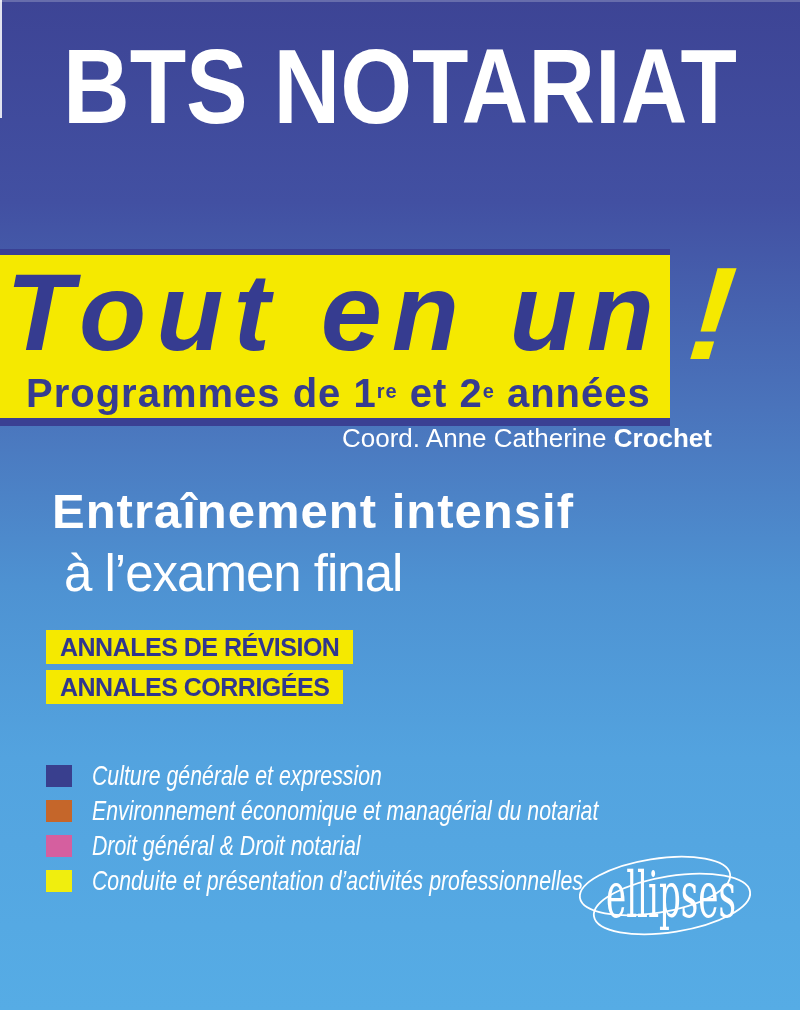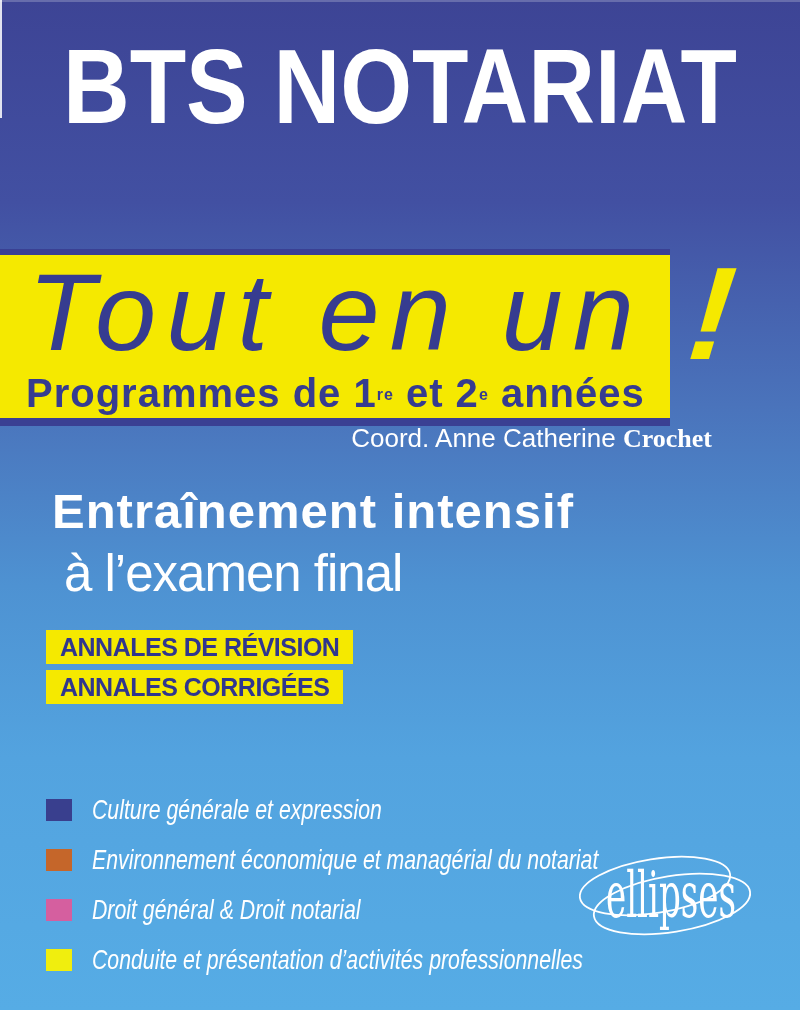--- a/index.html
+++ b/index.html
@@ -9,43 +9,43 @@
     background:linear-gradient(180deg,#3d4495 0%,#4250a2 20%,#4a73bb 40%,#4e92d2 58%,#53a3df 75%,#56ace5 100%);}
   .scan-edge-left{position:absolute;left:0;top:0;width:2px;height:118px;background:#ffffff;opacity:.85;}
   .scan-edge-top{position:absolute;left:0;top:0;width:800px;height:2px;background:rgba(255,255,255,.22);}
 
   .main-title{position:absolute;top:34px;left:0;width:800px;text-align:center;
     color:#ffffff;font-size:105px;font-weight:bold;line-height:1;letter-spacing:0;
     transform:scaleX(.88);transform-origin:center;white-space:nowrap;}
 
   .band{position:absolute;left:0;top:249px;width:670px;height:163px;background:#f5e900;
     border-top:6px solid #3a4093;border-bottom:8px solid #3a4093;}
-  .band-headline{position:absolute;left:28px;top:257px;color:#363c90;
-    font-size:110px;font-style:italic;line-height:1;letter-spacing:10px;white-space:nowrap;}
+  .band-headline{position:absolute;left:6px;top:257px;color:#363c90;
+    font-size:110px;font-style:italic;line-height:1;letter-spacing:10px;white-space:nowrap;font-weight:bold;}
   .band-subtitle{position:absolute;left:26px;top:373px;color:#363c90;
     font-size:40px;font-weight:bold;line-height:1;letter-spacing:1px;white-space:nowrap;}
-  .band-subtitle sup{font-size:16px;vertical-align:0.45em;line-height:0;}
+  .band-subtitle sup{font-size:20px;vertical-align:0.45em;line-height:0;}
   .bang{position:absolute;left:690px;top:248px;color:#f5e900;
     font-size:132px;font-weight:bold;font-style:italic;line-height:1;
     transform:skewX(-6deg);transform-origin:center;}
 
   .coord{position:absolute;right:88px;top:425px;color:#ffffff;font-size:26px;line-height:1;white-space:nowrap;}
-  .coord b{font-weight:bold;font-family:Liberation Serif, serif;}
+  .coord b{font-weight:bold;}
 
   .heading{position:absolute;left:52px;top:487px;color:#ffffff;
     font-size:49px;font-weight:bold;line-height:1;letter-spacing:1px;white-space:nowrap;}
   .subheading{position:absolute;left:64px;top:548px;color:#ffffff;
     font-size:51px;line-height:1;letter-spacing:-1px;white-space:nowrap;}
 
   .badges{position:absolute;left:46px;top:630px;}
   .badge{display:table;background:#f5e900;color:#30368e;
     font-size:25px;font-weight:bold;line-height:26px;letter-spacing:-0.5px;
     padding:4px 14px;margin-bottom:6px;white-space:nowrap;}
 
-  .subjects{position:absolute;left:46px;top:798px;display:flex;flex-direction:column;gap:27px;}
+  .subjects{position:absolute;left:46px;top:764px;display:flex;flex-direction:column;gap:12px;}
   .subject-row{display:flex;align-items:center;height:23px;}
   .swatch{width:26px;height:22px;flex:0 0 26px;}
   .subject-label{margin-left:20px;color:#ffffff;font-size:28px;font-style:italic;line-height:1;
     transform:scaleX(.76);transform-origin:left center;white-space:nowrap;}
 
   .logo{position:absolute;left:572px;top:845px;width:195px;height:112px;}
   .logo svg{display:block;width:195px;height:112px;overflow:visible;}
   .logo text{font-family:"DejaVu Serif", serif;fill:#ffffff;}
 </style>
 </head>

